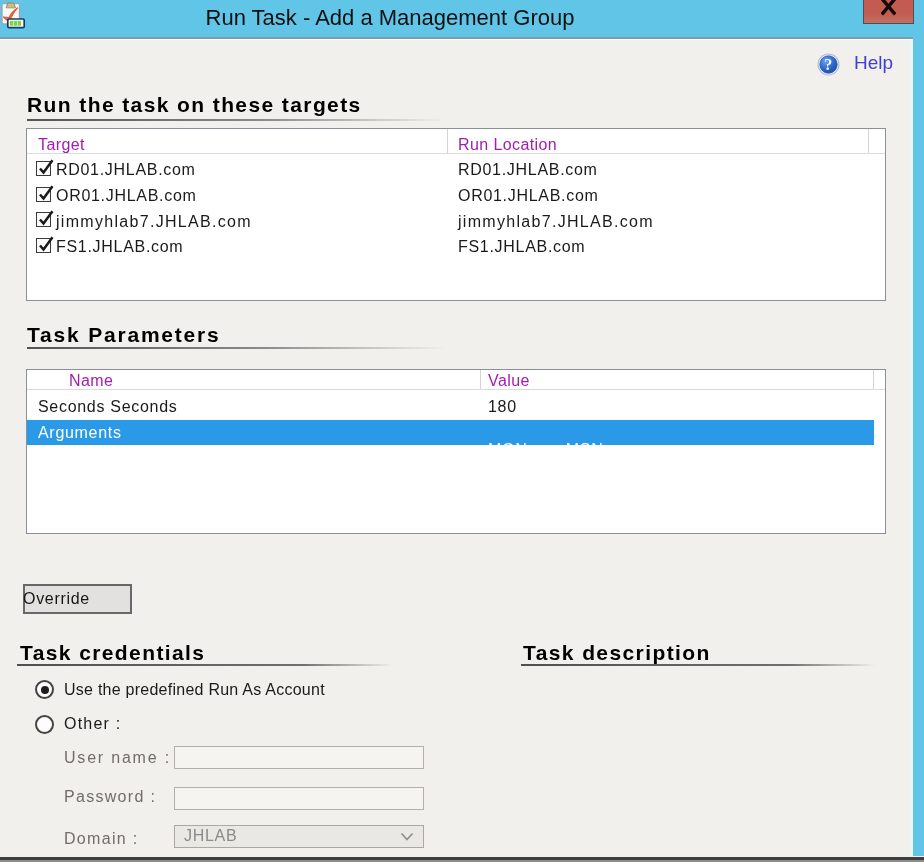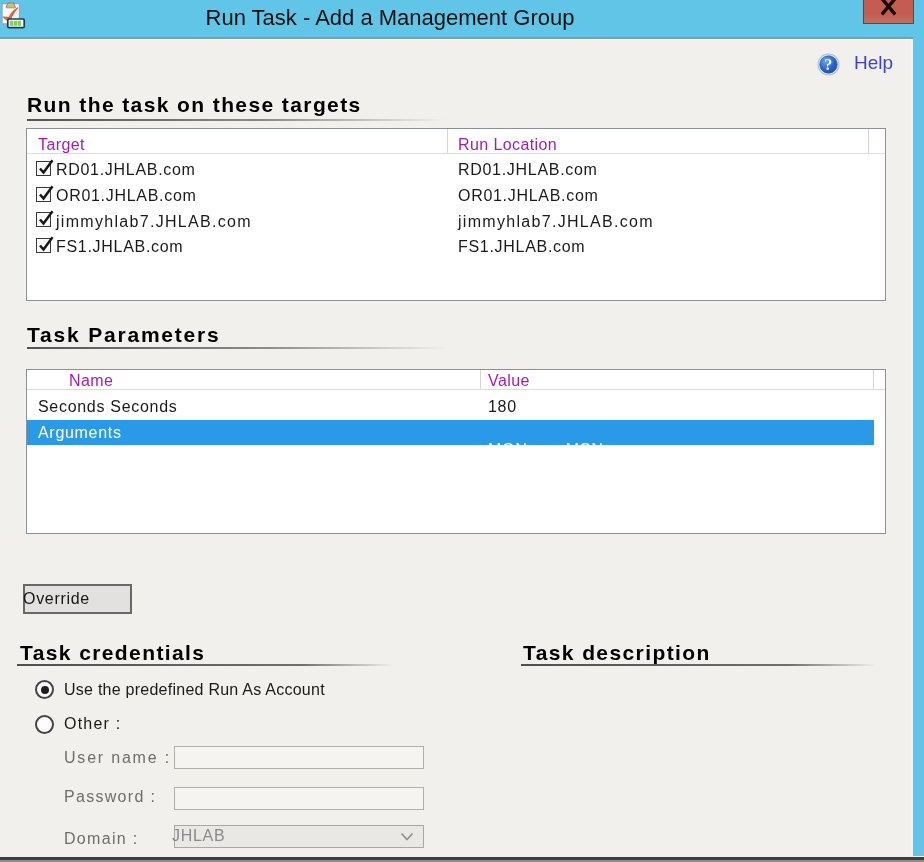--- a/index.html
+++ b/index.html
@@ -163,16 +163,16 @@
 <div class="cell" style="left:64px; top:715px; letter-spacing:1.2px;">Other :</div>
 
 <div class="lbl" style="left:64px; top:749px; letter-spacing:1.8px;">User name :</div>
 <div class="inp" style="left:174px; top:746px;"></div>
 
 <div class="lbl" style="left:64px; top:788px; letter-spacing:1.3px;">Password :</div>
 <div class="inp" style="left:174px; top:787px;"></div>
 
 <div class="lbl" style="left:64px; top:830px; letter-spacing:1.3px;">Domain :</div>
 <div class="inp" style="left:174px; top:825px; background:#e9e8e4; border:1px solid #aaa8a1;"></div>
-<div class="cell" style="left:172px; top:827px; color:#8a8a8a;">JHLAB</div>
+<div class="cell" style="left:184px; top:827px; color:#8a8a8a;">JHLAB</div>
 <svg class="abs" style="left:400px; top:832px;" width="14" height="10" viewBox="0 0 14 10">
   <path d="M1.5 1.5 L7 7.5 L12.5 1.5" stroke="#919191" stroke-width="1.8" fill="none"></path>
 </svg>
 
 </body></html>

